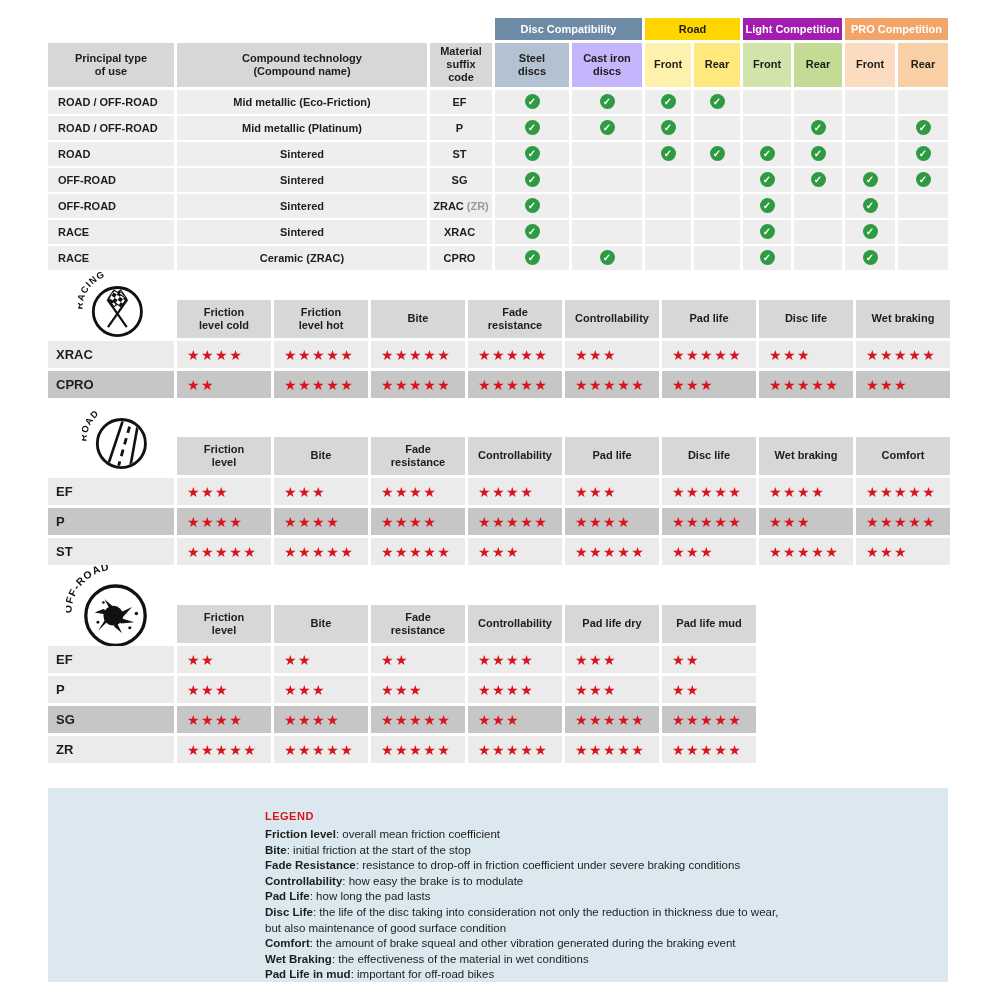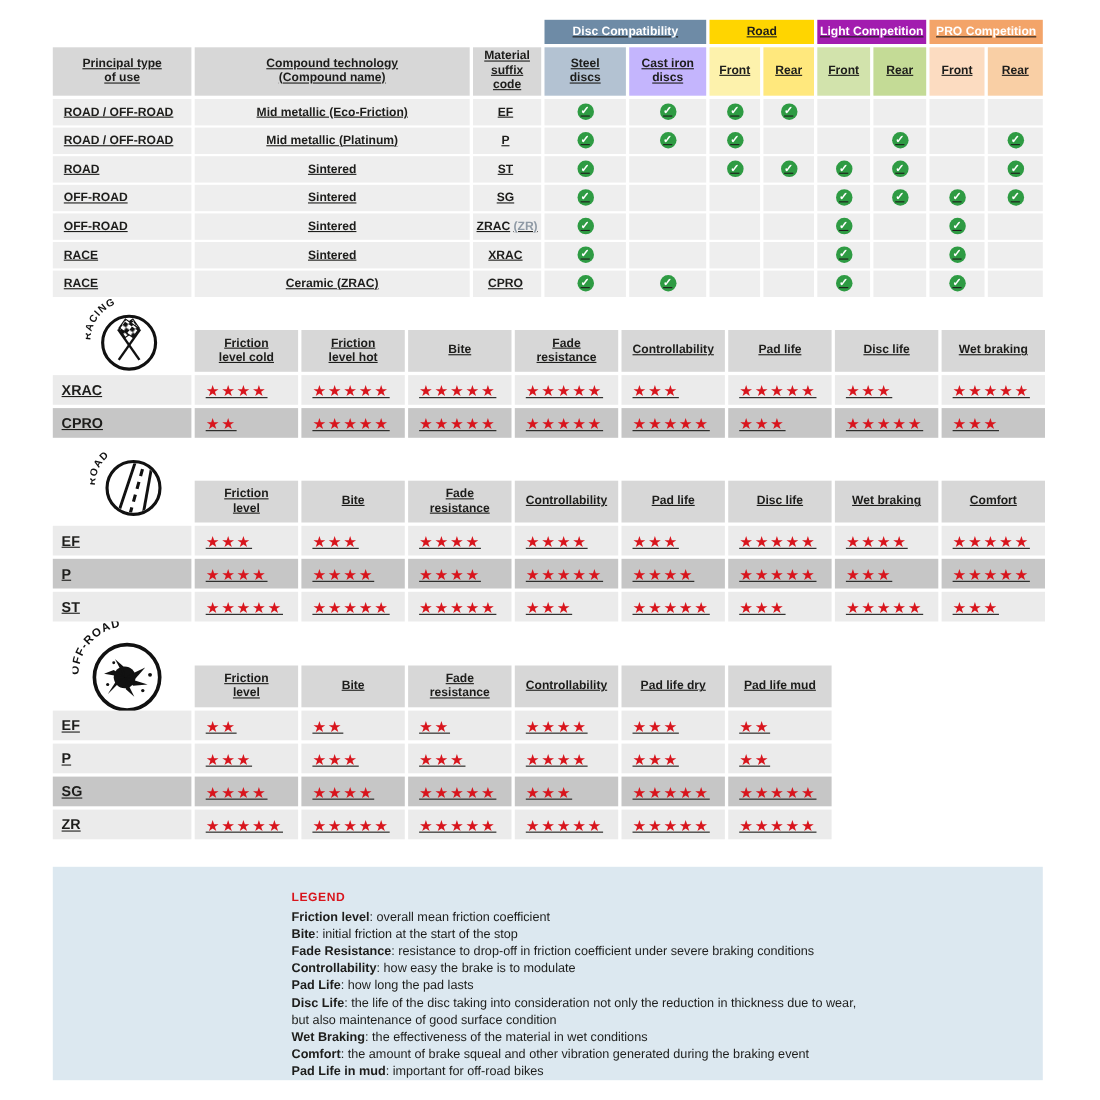--- a/index.html
+++ b/index.html
@@ -1,20 +1,20 @@
 <!DOCTYPE html>
 <html><head>
 <meta charset="utf-8">
 <style>
   * { margin:0; padding:0; box-sizing:border-box; }
   html,body { width:1000px; height:1000px; background:#ffffff;
     font-family:"Liberation Sans", sans-serif; color:#1d1d1b; }
   .page { position:relative; width:1000px; height:1000px; overflow:hidden; }
 
-  .grid { display:grid; column-gap:3px;text-decoration:underline; }
+  .grid { display:grid; column-gap:3px; }
   .compat-grid { grid-template-columns:126px 250px 62px 74px 70px 46px 46px 48px 48px 50px 50px; }
   .rate8 { grid-template-columns:126px repeat(8,94px); }
   .rate6 { grid-template-columns:126px repeat(6,94px); }
 
   .compat { position:absolute; left:48px; top:18px; width:900px; }
   .grow { margin-bottom:3px; }
   .ghead { height:22px; display:flex; align-items:center; justify-content:center;
     font-size:11px; font-weight:bold; }
   .g-disc { background:#6e8ba6; color:#ffffff; grid-column:4/6; }
   .g-road { background:#ffd500; color:#1d1d1b; grid-column:6/8; }
@@ -489,19 +489,19 @@
 <div class="legend">
   <div class="legend-inner">
     <div class="legend-title">LEGEND</div>
     <div class="legend-item"><span class="term">Friction level</span><span class="desc">: overall mean friction coefficient</span></div>
     <div class="legend-item"><span class="term">Bite</span><span class="desc">: initial friction at the start of the stop</span></div>
     <div class="legend-item"><span class="term">Fade Resistance</span><span class="desc">: resistance to drop-off in friction coefficient under severe braking conditions</span></div>
     <div class="legend-item"><span class="term">Controllability</span><span class="desc">: how easy the brake is to modulate</span></div>
     <div class="legend-item"><span class="term">Pad Life</span><span class="desc">: how long the pad lasts</span></div>
     <div class="legend-item"><span class="term">Disc Life</span><span class="desc">: the life of the disc taking into consideration not only the reduction in thickness due to wear,</span></div>
     <div class="legend-item"><span class="term"></span><span class="desc">but also maintenance of good surface condition</span></div>
+    <div class="legend-item"><span class="term">Comfort</span><span class="desc">: the amount of brake squeal and other vibration generated during the braking event</span></div>
     <div class="legend-item"><span class="term">Wet Braking</span><span class="desc">: the effectiveness of the material in wet conditions</span></div>
-    <div class="legend-item"><span class="term">Comfort</span><span class="desc">: the amount of brake squeal and other vibration generated during the braking event</span></div>
     <div class="legend-item"><span class="term">Pad Life in mud</span><span class="desc">: important for off-road bikes</span></div>
   </div>
 </div>
 
 </div>
 
 </body></html>

